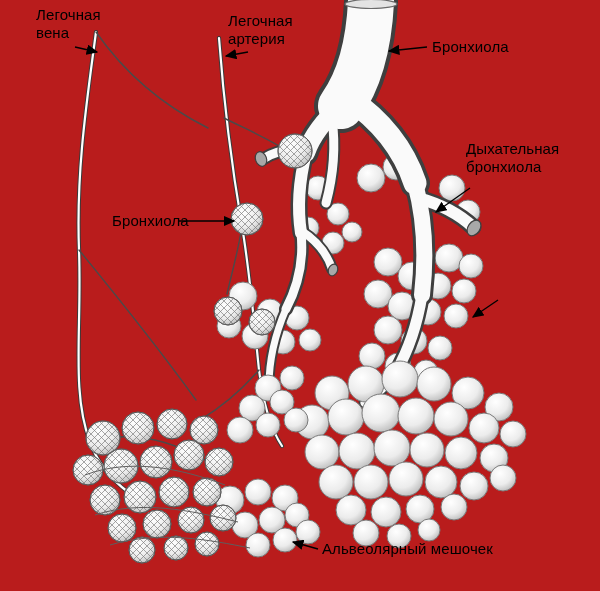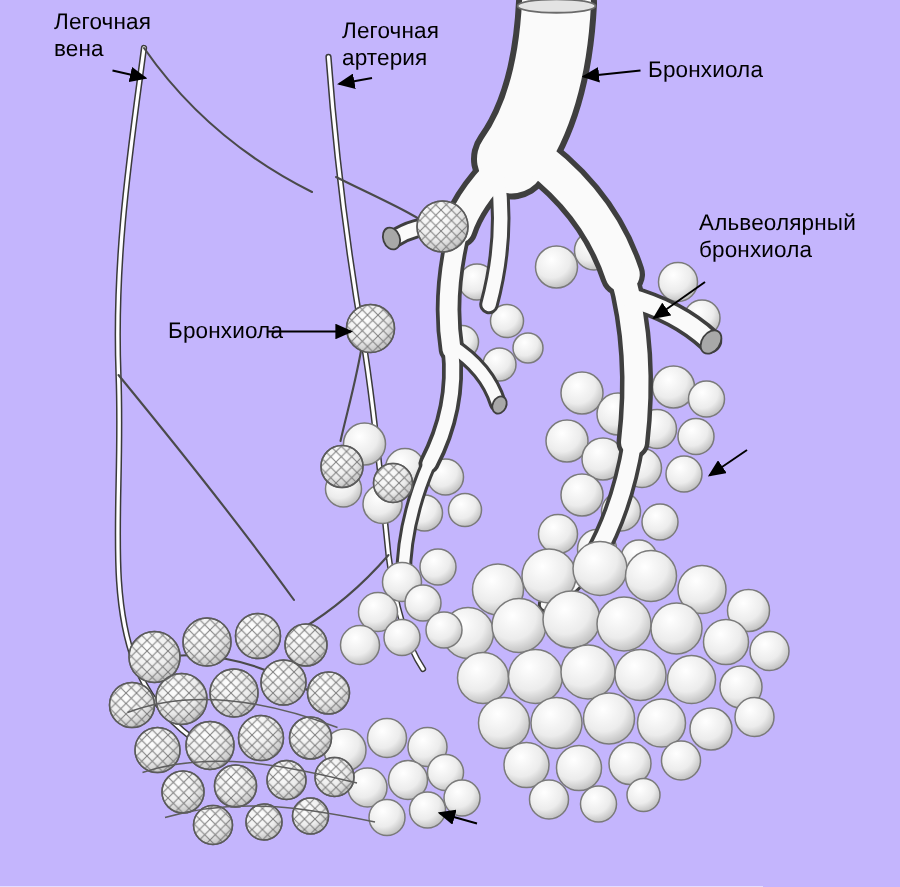--- a/index.html
+++ b/index.html
@@ -1,17 +1,17 @@
 <!DOCTYPE html>
 <html><head>
 <meta charset="utf-8">
 <style>
   html,body{margin:0;padding:0;background:#ffffff;}
   .stage{
-    position:relative;width:600px;height:591px;background:#c4b5fd;
+    position:relative;width:600px;height:591px;background:#b91c1c;
     overflow:hidden;font-family:"Liberation Sans",sans-serif;
   }
   .stage svg{position:absolute;left:0;top:0;}
   .lbl{
     position:absolute;color:#000;font-size:15px;line-height:1.18;
     white-space:pre-line;letter-spacing:0.1px;
   }
 </style>
 </head>
 <body>
@@ -244,16 +244,17 @@
       <line x1="178" y1="221" x2="234" y2="221" marker-end="url(#arrowHead)"></line>
       <line x1="318" y1="549" x2="293" y2="542" marker-end="url(#arrowHead)"></line>
     </g>
   </svg>
 
   <div class="lbl" style="left:36px;top:6px">Легочная
 вена</div>
   <div class="lbl" style="left:228px;top:12px">Легочная
 артерия</div>
   <div class="lbl" style="left:432px;top:38px">Бронхиола</div>
-  <div class="lbl" style="left:466px;top:140px">Альвеолярный
+  <div class="lbl" style="left:466px;top:140px">Дыхательная
 бронхиола</div>
   <div class="lbl" style="left:112px;top:212px">Бронхиола</div>
+  <div class="lbl" style="left:322px;top:540px">Альвеолярный мешочек</div>
 </div>
 
 </body></html>

